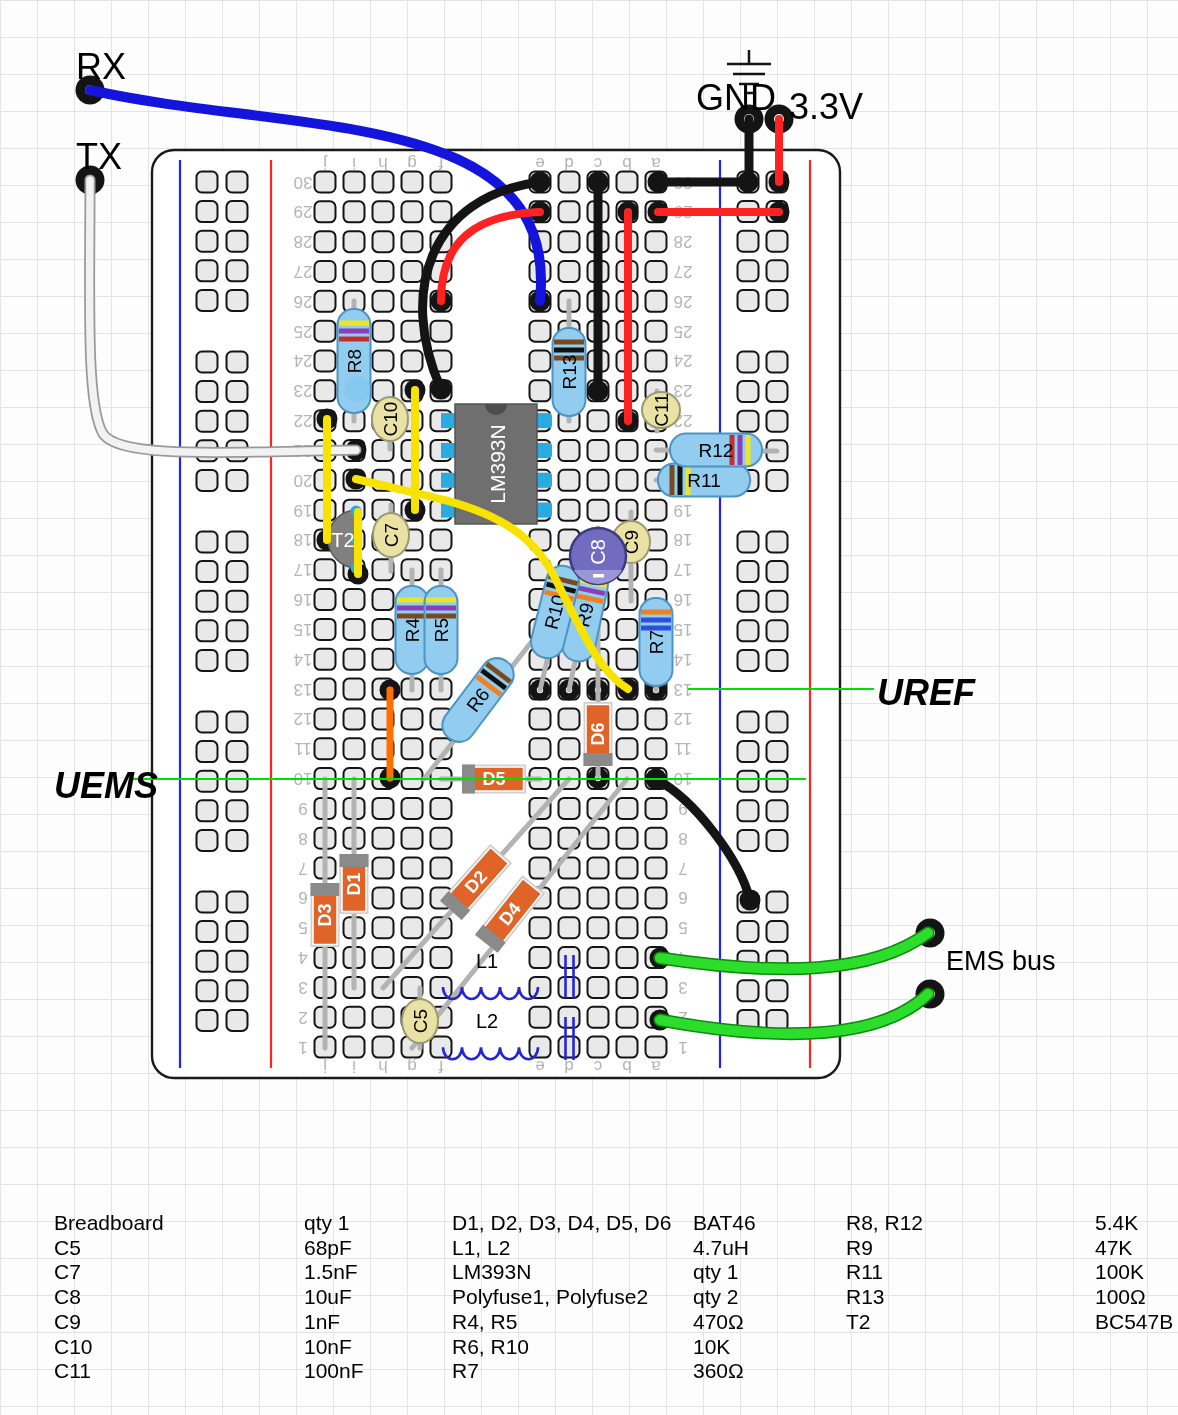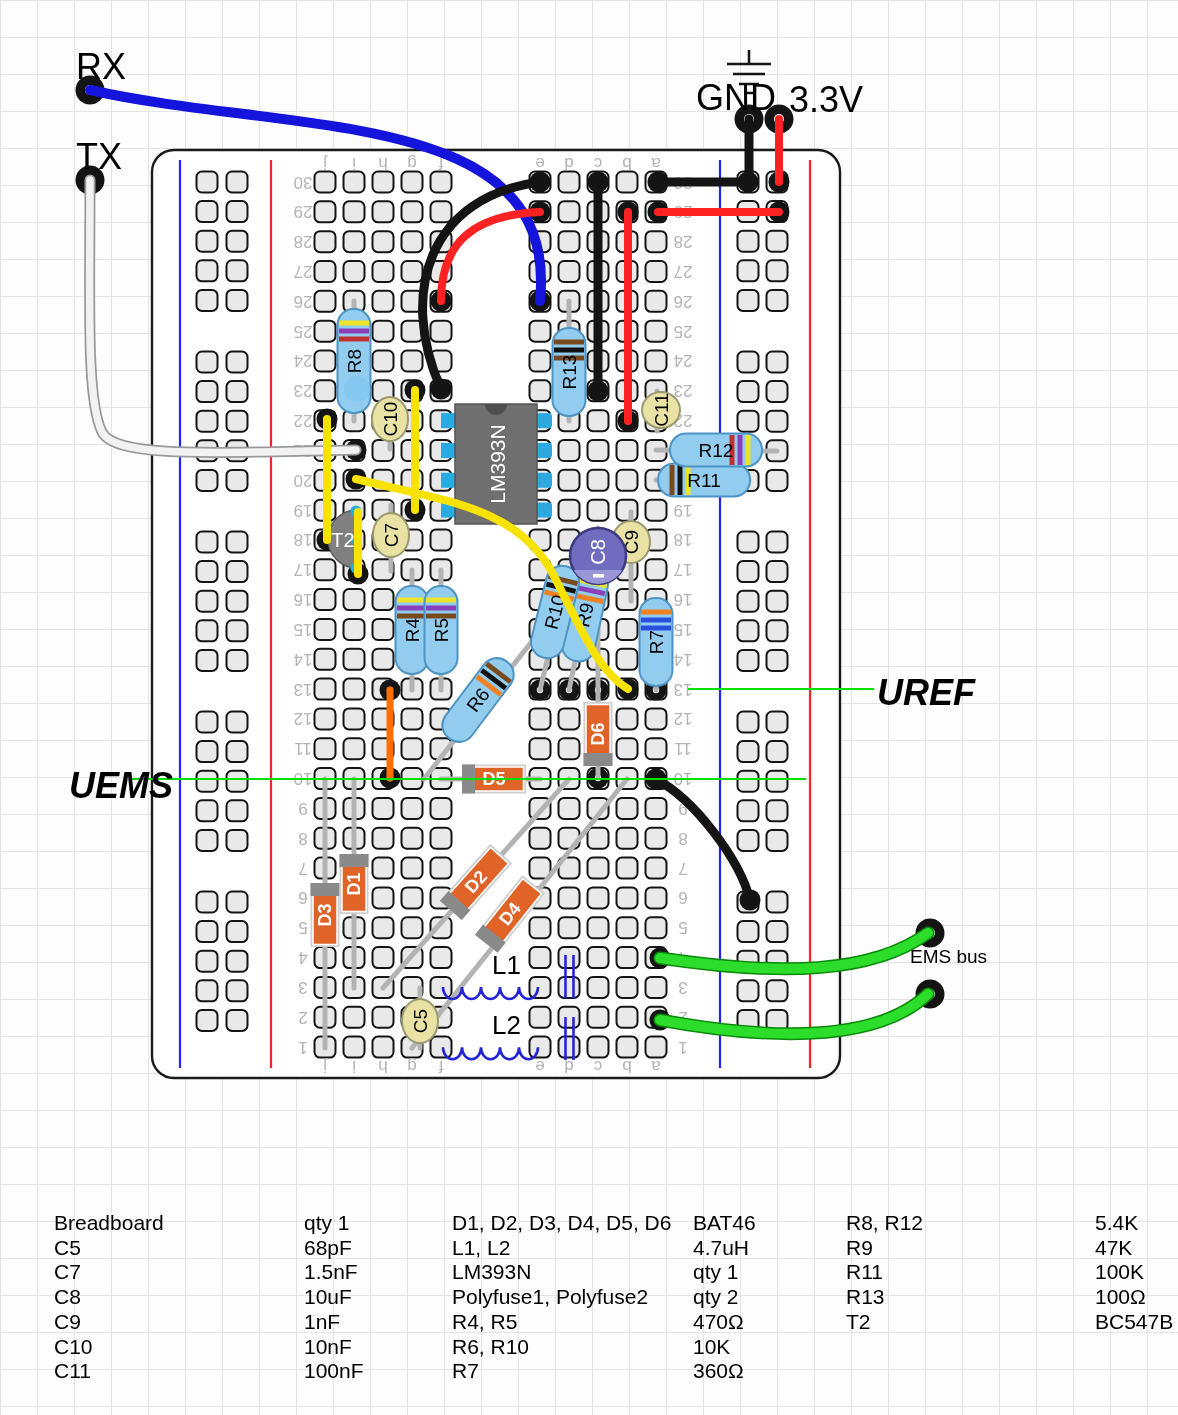--- a/index.html
+++ b/index.html
@@ -2,21 +2,21 @@
 <html><head>
 <meta charset="utf-8">
 <style>
   html,body{margin:0;padding:0;background:#fff;font-family:"Liberation Sans",sans-serif;}
   #canvas{position:relative;width:1178px;height:1415px;overflow:hidden;
     background-image:linear-gradient(#e4e4e4 1px,transparent 1px),linear-gradient(90deg,#e4e4e4 1px,transparent 1px);
     background-size:37px 37px,37px 37px;background-color:#fdfdfd;}
   svg{position:absolute;left:0;top:0;}
   .lbl{position:absolute;color:#000;font-size:36px;white-space:nowrap;}
   .ann{font-style:italic;font-weight:bold;font-size:36px;}
-  .coil-lbl{font-size:26px;margin-left:16px;}
+  .coil-lbl{font-size:20px;}
   #parts-list{position:absolute;left:30px;top:1211px;display:grid;
     grid-template-columns:250px 148px 241px 153px 249px 107px;
     font-size:21px;line-height:24.7px;color:#000;margin-left:24px;}
   .cell{white-space:nowrap;}
 </style>
 </head>
 <body>
 
 <div id="canvas">
   <svg id="diagram" width="1178" height="1415" viewBox="0 0 1178 1415">
@@ -809,25 +809,25 @@
       </g>
       <g>
         <line x1="130" y1="779" x2="806" y2="779" stroke="#00e000" stroke-width="2"></line>
         <line x1="688" y1="689" x2="874" y2="689" stroke="#00e000" stroke-width="2"></line>
       </g>
     </svg>
 
   <div class="lbl" style="left:76px;top:46px">RX</div>
   <div class="lbl" style="left:76px;top:136px">TX</div>
   <div class="lbl" style="left:696px;top:77px">GND</div>
-  <div class="lbl" style="left:789px;top:79px">3.3V</div>
+  <div class="lbl" style="left:789px;top:86px">3.3V</div>
 
-  <div class="lbl ann" style="left:69px;top:765px">UEMS</div>
+  <div class="lbl ann" style="left:54px;top:765px">UEMS</div>
   <div class="lbl ann" style="left:877px;top:672px">UREF</div>
-  <div class="lbl" style="left:910px;top:946px;font-size:19px">EMS bus</div>
+  <div class="lbl" style="left:946px;top:946px;font-size:27px">EMS bus</div>
 
   <div class="lbl coil-lbl" style="left:476px;top:950px">L1</div>
   <div class="lbl coil-lbl" style="left:476px;top:1010px">L2</div>
 
   <div id="parts-list">
       <div class="cell">Breadboard</div>
       <div class="cell">qty 1</div>
       <div class="cell">D1, D2, D3, D4, D5, D6</div>
       <div class="cell">BAT46</div>
       <div class="cell">R8, R12</div>

